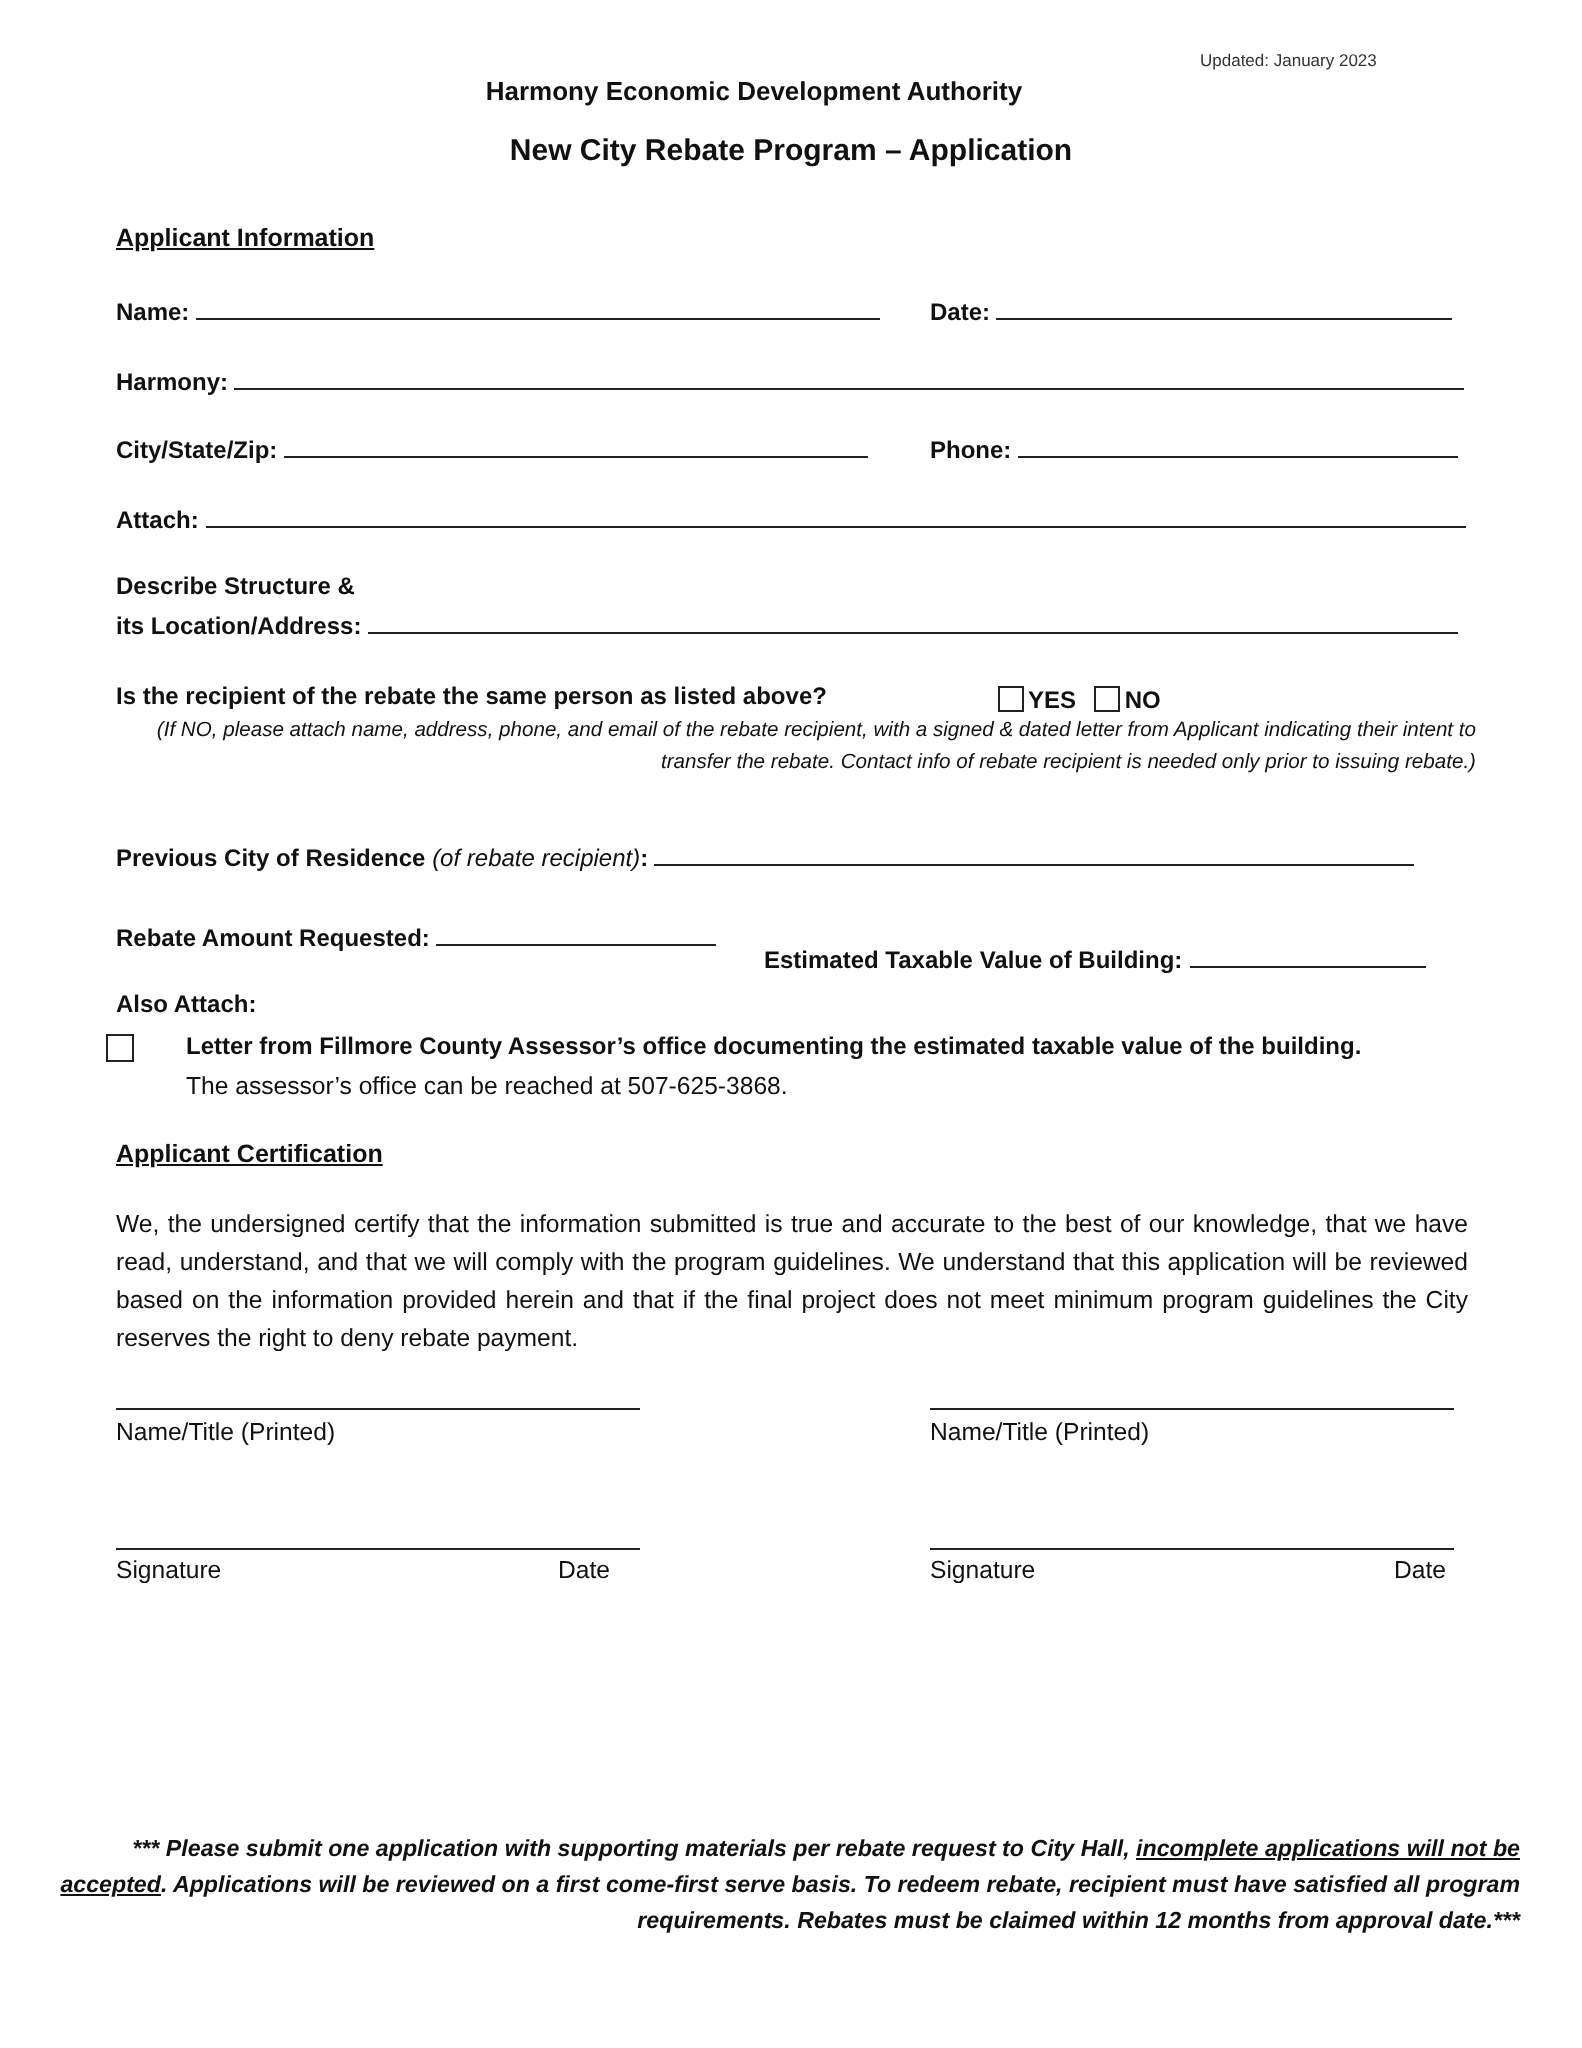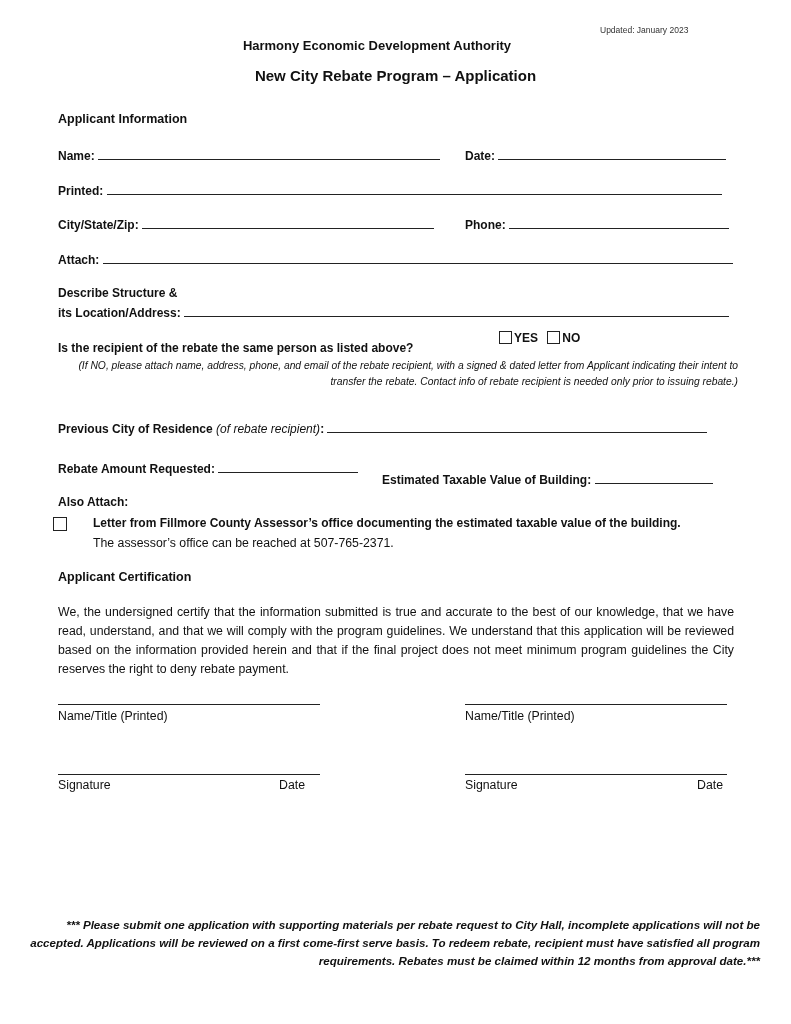--- a/index.html
+++ b/index.html
@@ -2,21 +2,21 @@
 <html><head>
 <meta charset="utf-8">
 <style>
   html, body { margin: 0; padding: 0; background: #ffffff; }
   body {
     width: 791px; height: 1024px; position: relative; overflow: hidden;
     font-family: "Liberation Sans", sans-serif; color: #111; font-size: 12px;
   }
   .abs { position: absolute; white-space: nowrap; }
   .b { font-weight: bold; }
-  .u { }
+  .u { text-decoration: underline; }
   .it { font-style: italic; }
   .line { display: inline-block; border-bottom: 1px solid #222; height: 12px; vertical-align: baseline; }
   .chk { display: inline-block; width: 11px; height: 11px; border: 1.2px solid #222; vertical-align: -2px; margin-right: 2px; }
   #updated { left: 600px; top: 25px; font-size: 8.5px; color: #333; }
   #org { left: 0; width: 754px; text-align: center; top: 38px; font-size: 13px; font-weight: bold; }
   #title { left: 0; width: 791px; text-align: center; top: 67px; font-size: 15px; font-weight: bold; }
   .para { left: 58px; width: 676px; white-space: normal; text-align: justify; line-height: 19px; font-size: 12.3px; }
   .note { left: 58px; width: 680px; white-space: normal; font-size: 10.3px; line-height: 16px; font-style: italic; text-align: right; }
   .footer { left: 30px; width: 730px; white-space: normal; text-align: right; font-style: italic; font-weight: bold; font-size: 11.6px; line-height: 18px; }
   .sigline { border-top: 1px solid #222; width: 262px; height: 0; }
@@ -33,21 +33,21 @@
 <div class="abs b" style="left:58px; top:147px;">
   <span>Name:</span>
   <span class="line" style="width:342px;"></span>
 </div>
 <div class="abs b" style="left:465px; top:147px;">
   <span>Date:</span>
   <span class="line" style="width:228px;"></span>
 </div>
 
 <div class="abs b" style="left:58px; top:182px;">
-  <span>Printed:</span>
+  <span>Harmony:</span>
   <span class="line" style="width:615px;"></span>
 </div>
 
 <div class="abs b" style="left:58px; top:216px;">
   <span>City/State/Zip:</span>
   <span class="line" style="width:292px;"></span>
 </div>
 <div class="abs b" style="left:465px; top:216px;">
   <span>Phone:</span>
   <span class="line" style="width:220px;"></span>
@@ -58,21 +58,21 @@
   <span class="line" style="width:630px;"></span>
 </div>
 
 <div class="abs b" style="left:58px; top:286px;">Describe Structure &amp;</div>
 <div class="abs b" style="left:58px; top:304px;">
   <span>its Location/Address:</span>
   <span class="line" style="width:545px;"></span>
 </div>
 
 <div class="abs b" style="left:58px; top:341px;">Is the recipient of the rebate the same person as listed above?</div>
-<div class="abs b" style="left:463px; top:331px;padding-left:36px;">
+<div class="abs b" style="left:463px; top:343px;padding-left:36px;">
   <span class="chk"></span><span>YES</span>
   <span class="chk" style="margin-left:6px;"></span><span>NO</span>
 </div>
 <div class="abs note" style="top:358px;">(If NO, please attach name, address, phone, and email of the rebate recipient, with a signed &amp; dated letter from Applicant indicating their intent to transfer the rebate.  Contact info of rebate recipient is needed only prior to issuing rebate.)</div>
 
 <div class="abs" style="left:58px; top:408px;margin-top:12px;">
   <span class="b">Previous City of Residence</span>
   <span class="it">(of rebate recipient)</span><span class="b">:</span>
   <span class="line" style="width:380px;"></span>
 </div>
@@ -82,21 +82,21 @@
   <span class="line" style="width:140px;"></span>
 </div>
 <div class="abs b" style="left:382px; top:460px;margin-top:11px;">
   <span>Estimated Taxable Value of Building:</span>
   <span class="line" style="width:118px;"></span>
 </div>
 
 <div class="abs b" style="left:58px; top:495px;">Also Attach:</div>
 <span class="abs chk" style="left:53px; top:517px; width:12px; height:12px;"></span>
 <div class="abs b" style="left:93px; top:516px;">Letter from Fillmore County Assessor’s office documenting the estimated taxable value of the building.</div>
-<div class="abs" style="left:93px; top:536px; font-size:12.3px;">The assessor’s office can be reached at 507-765-2371.</div>
+<div class="abs" style="left:93px; top:536px; font-size:12.3px;">The assessor’s office can be reached at 507-625-3868.</div>
 
 <div class="abs b u" style="left:58px; top:570px; font-size:12.5px;">Applicant Certification</div>
 <div class="abs para" style="top:603px;">We, the undersigned certify that the information submitted is true and accurate to the best of our knowledge, that we have read, understand, and that we will comply with the program guidelines.  We understand that this application will be reviewed based on the information provided herein and that if the final project does not meet minimum program guidelines the City reserves the right to deny rebate payment.</div>
 
 <div class="abs sigline" style="left:58px; top:704px;"></div>
 <div class="abs" style="left:58px; top:709px; font-size:12.3px;">Name/Title (Printed)</div>
 <div class="abs sigline" style="left:58px; top:774px;"></div>
 <div class="abs" style="left:58px; top:778px; font-size:12.3px;">Signature</div>
 <div class="abs" style="left:279px; top:778px; font-size:12.3px;">Date</div>
 

